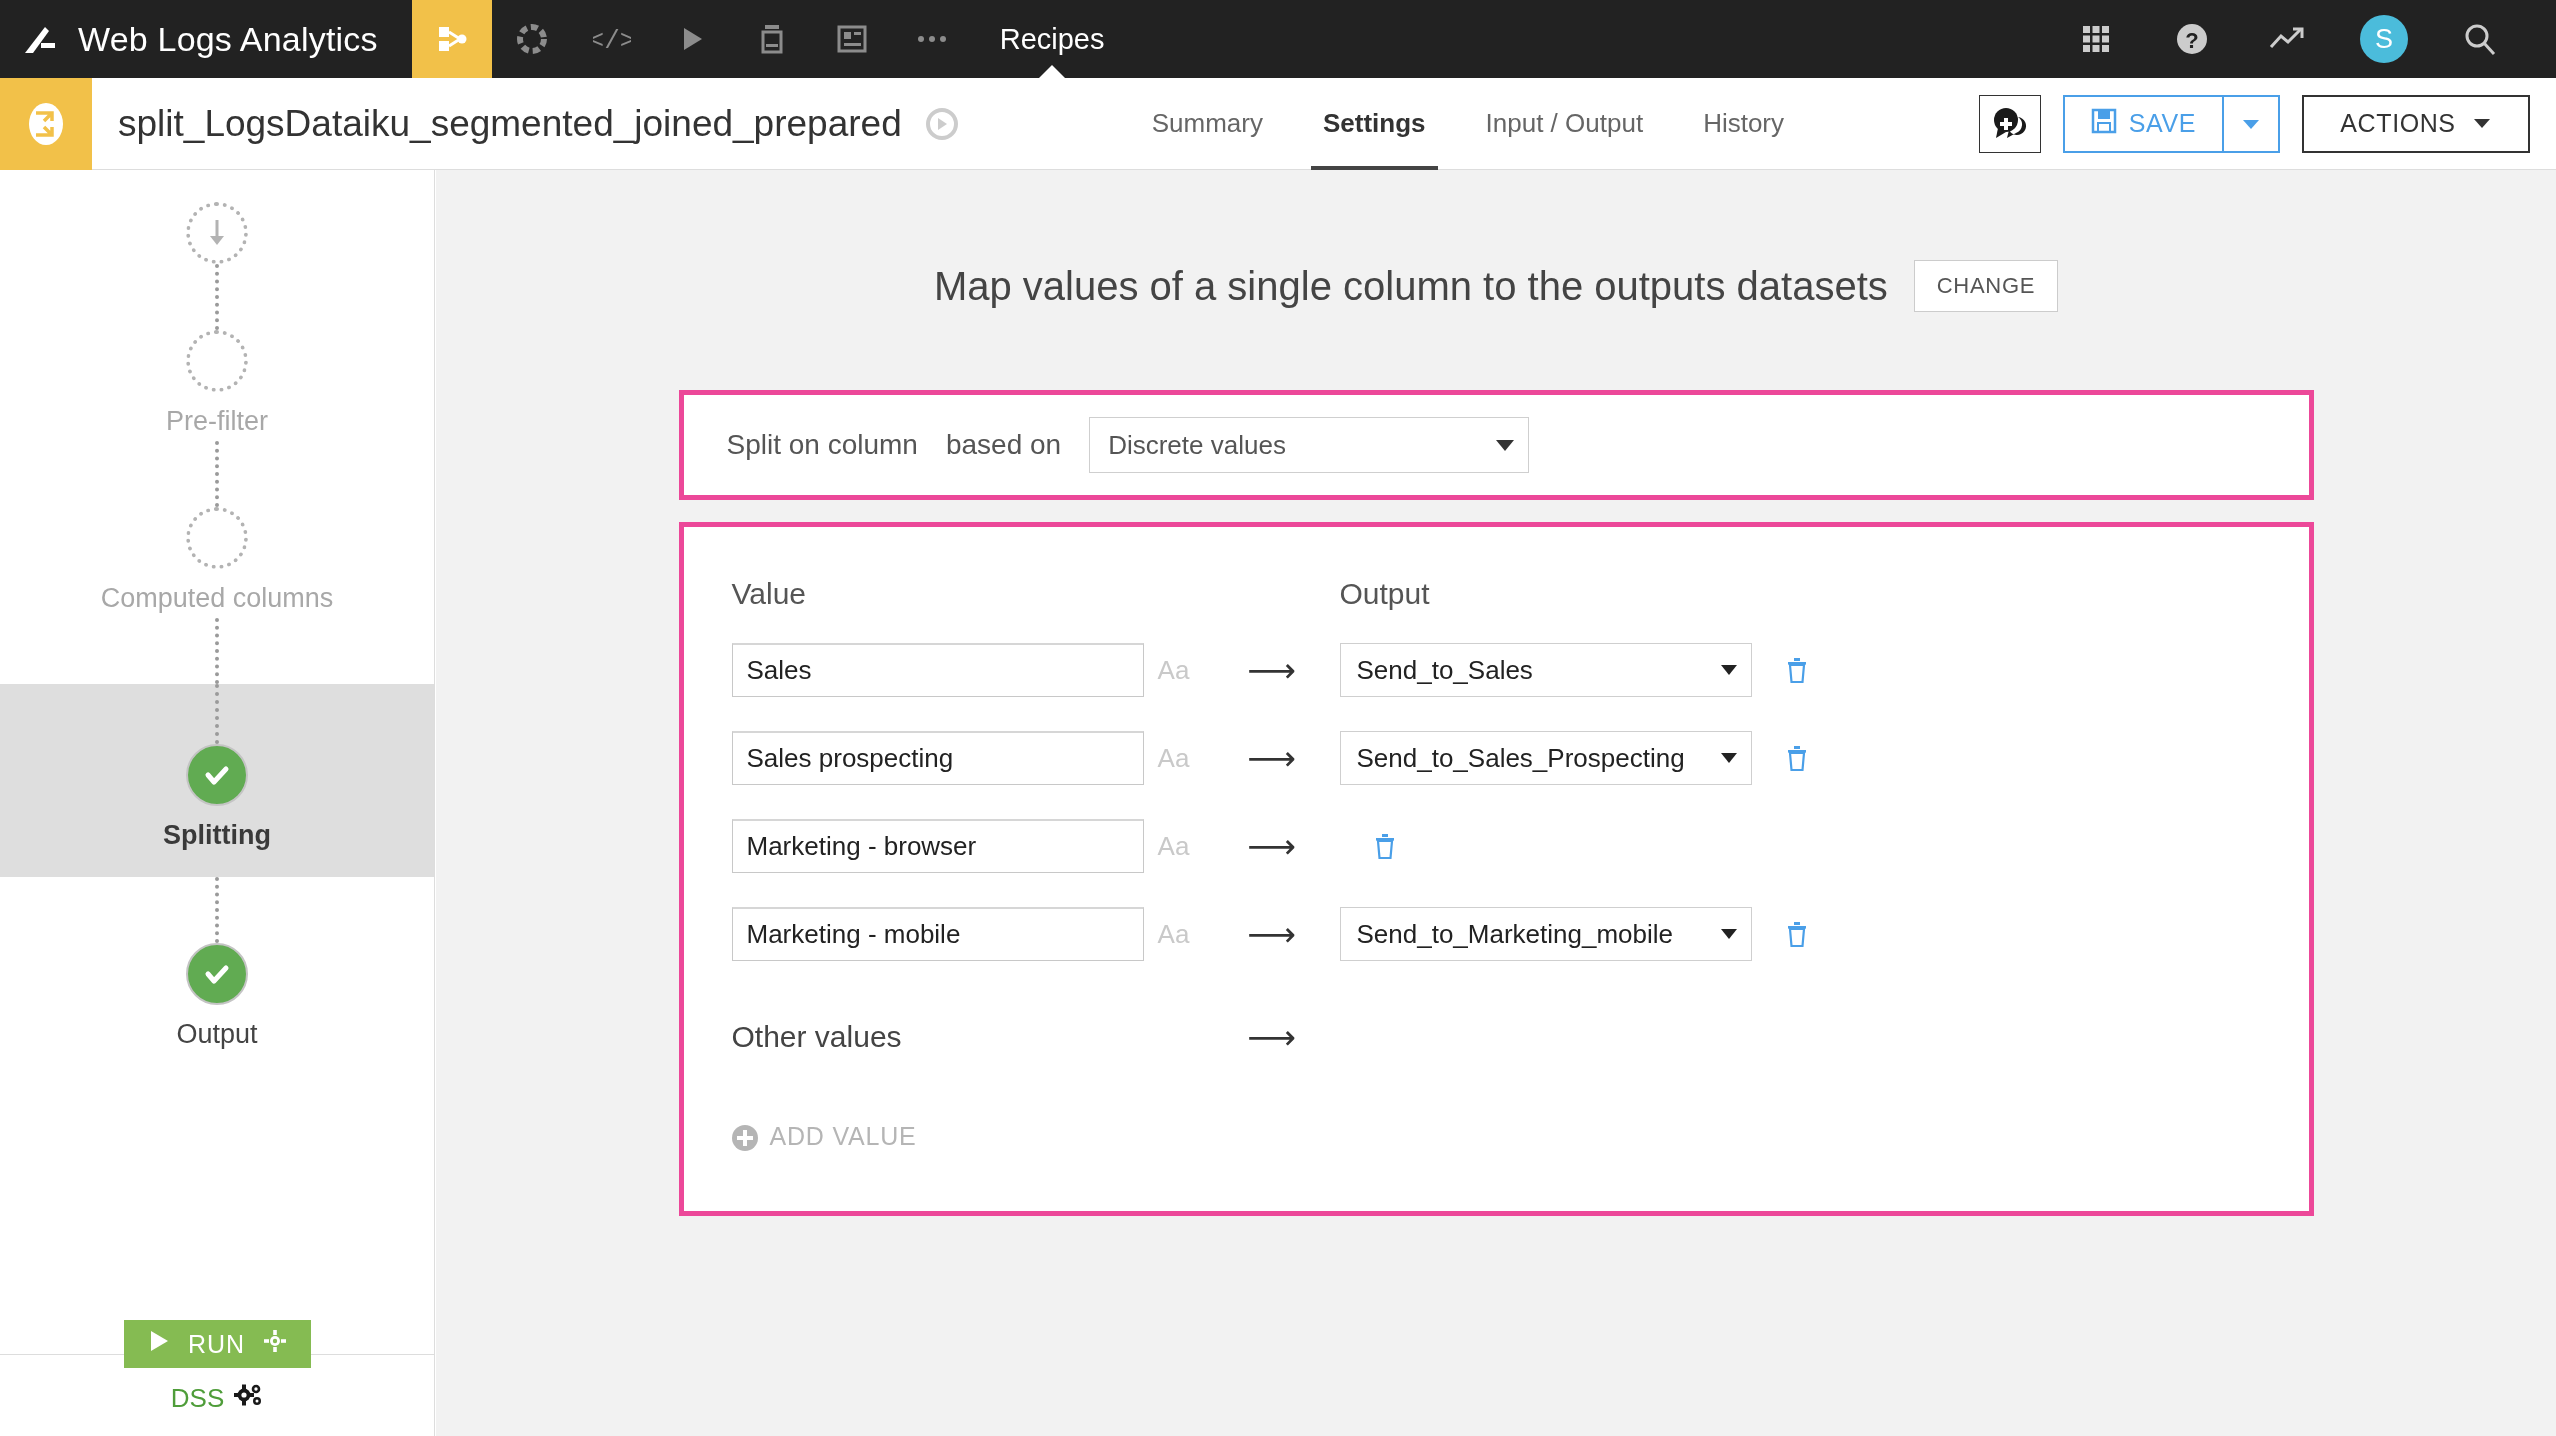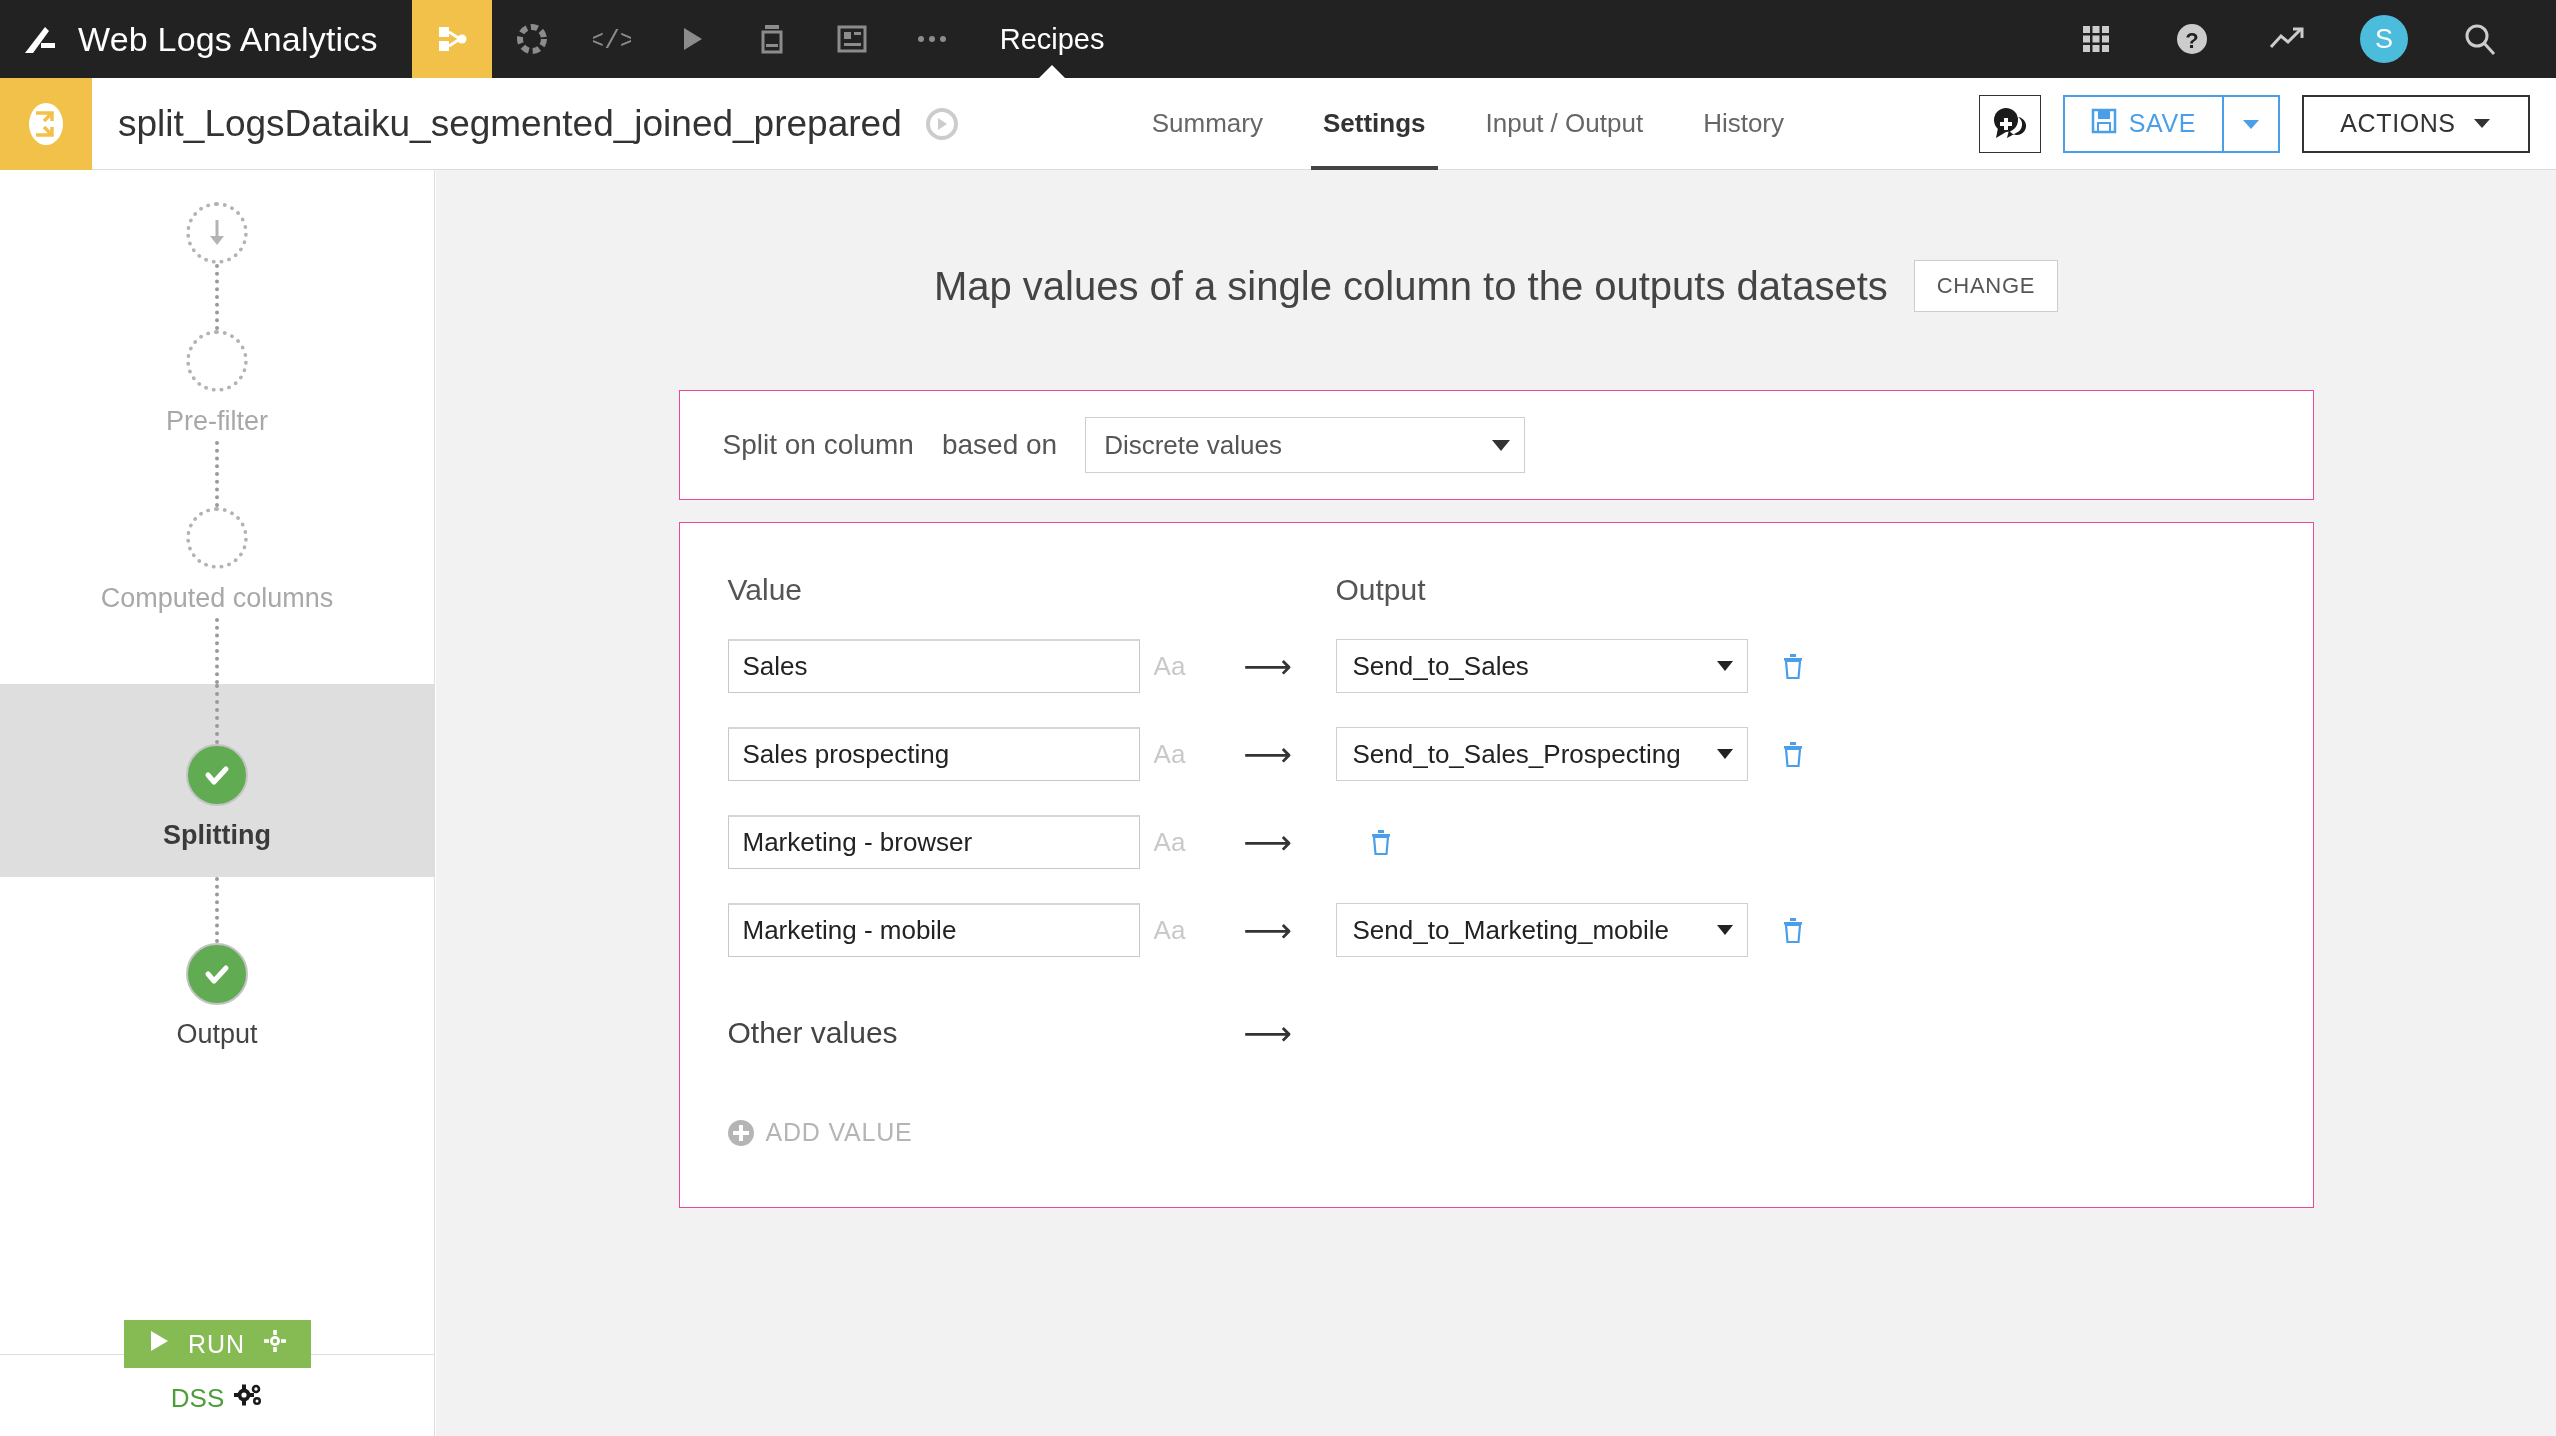--- a/index.html
+++ b/index.html
@@ -260,21 +260,21 @@
     border: 1px solid #cccccc;
     background: #ffffff;
     color: #555555;
     font-size: 22px;
     letter-spacing: .7px;
     padding: 12px 22px;
   }
 
   .panel {
     background: #ffffff;
-    border: 1px solid #ec4899;
+    border: 5px solid #ec4899;
     margin: 0 auto;
   }
   .panel-split {
     width: 1635px;
     margin-top: 78px;
     height: 110px;
     display: flex; align-items: center;
     padding-left: 43px;
     gap: 28px;
   }
@@ -366,21 +366,21 @@
     display: flex; align-items: center; justify-content: center;
     color: #4a9fe8;
   }
   .other-label {
     width: 472px;
     font-size: 30px;
     color: #444444;
   }
   .row-other { margin-top: 45px; }
   .add-value {
-    display: flex; align-items: center; gap: 12px;
+    display: flex; align-items: flex-end; gap: 12px;
     padding-left: 48px;
     margin-top: 56px;
     color: #b5b5b5;
     font-size: 25px;
     letter-spacing: .8px;
   }
   .plus-circle {
     width: 26px; height: 26px; border-radius: 50%;
     background: #b5b5b5;
     position: relative;

